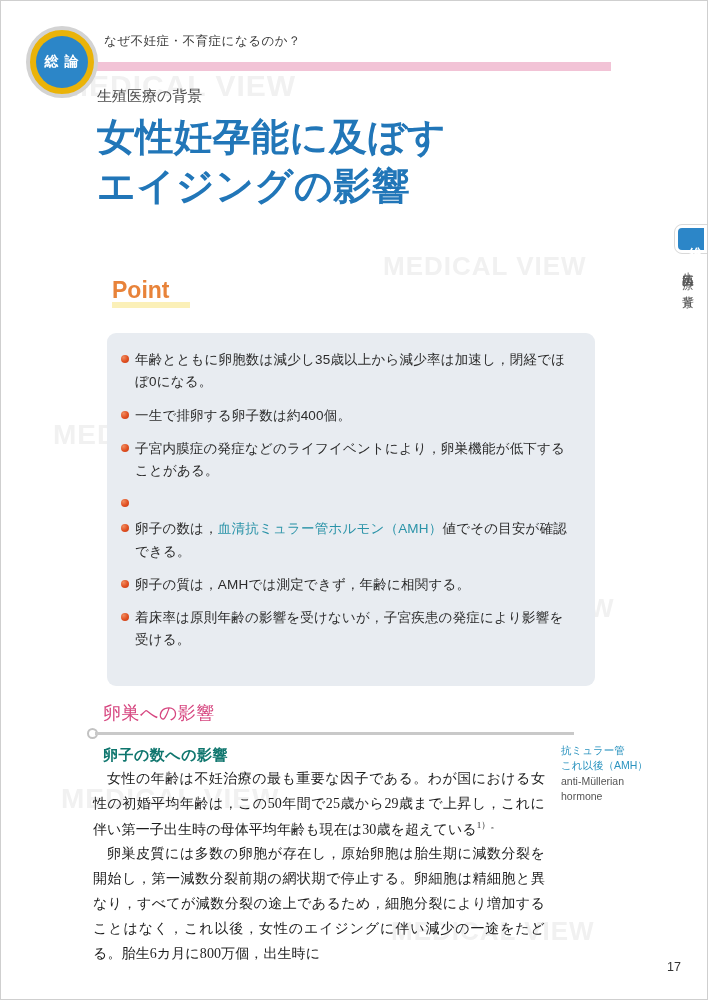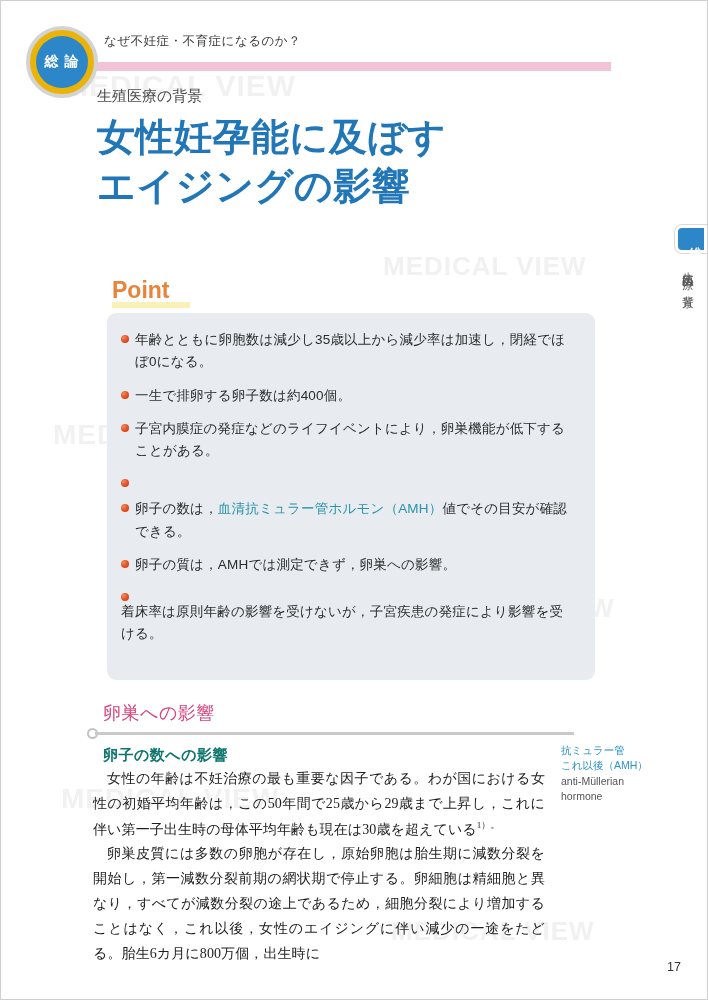--- a/index.html
+++ b/index.html
@@ -169,34 +169,34 @@
   .point-label .rule {
     width: 78px;
     height: 6px;
     background: #fbf0b8;
     margin-top: -2px;
   }
 
   .point-box {
     position: absolute;
     left: 106px;
-    top: 312px;
+    top: 332px;
     width: 488px;
     padding: 16px 20px 18px 14px;
     box-sizing: border-box;
     background: #e8ecf1;
     border-radius: 9px;
     z-index: 3;
   }
   .point-item {
     display: flex;
     align-items: flex-start;
     margin-bottom: 11px;
   }
-  .point-item:last-child { margin-bottom: 16px; flex-direction: column; }
+  .point-item:last-child { margin-bottom: 16px; }
   .point-dot {
     flex: 0 0 auto;
     width: 8px;
     height: 8px;
     border-radius: 50%;
     background: radial-gradient(circle at 32% 30%, #f08b5e 0%, #e04f21 55%, #c23c16 100%);
     margin: 6px 6px 0 0;
   }
   .point-text {
     font-family: "Liberation Sans", "DejaVu Sans", sans-serif;
@@ -365,21 +365,21 @@
     </div>
     <div class="point-item">
       <span class="point-dot"></span>
     </div>
     <div class="point-item">
       <span class="point-dot"></span>
       <span class="point-text"><span>卵子の数は，</span><span class="hl-teal">血清抗ミュラー管ホルモン（AMH）</span><span>値でその目安が確認できる。</span></span>
     </div>
     <div class="point-item">
       <span class="point-dot"></span>
-      <span class="point-text"><span>卵子の質は，AMHでは測定できず，卵巣への影響。</span></span>
+      <span class="point-text"><span>卵子の質は，AMHでは測定できず，年齢に相関する。</span></span>
     </div>
     <div class="point-item">
       <span class="point-dot"></span>
       <span class="point-text"><span>着床率は原則年齢の影響を受けないが，子宮疾患の発症により影響を受ける。</span></span>
     </div>
   </div>
 
   <div class="sec-head">
     <div class="sec-title">卵巣への影響</div>
     <div class="sec-rule-wrap">

